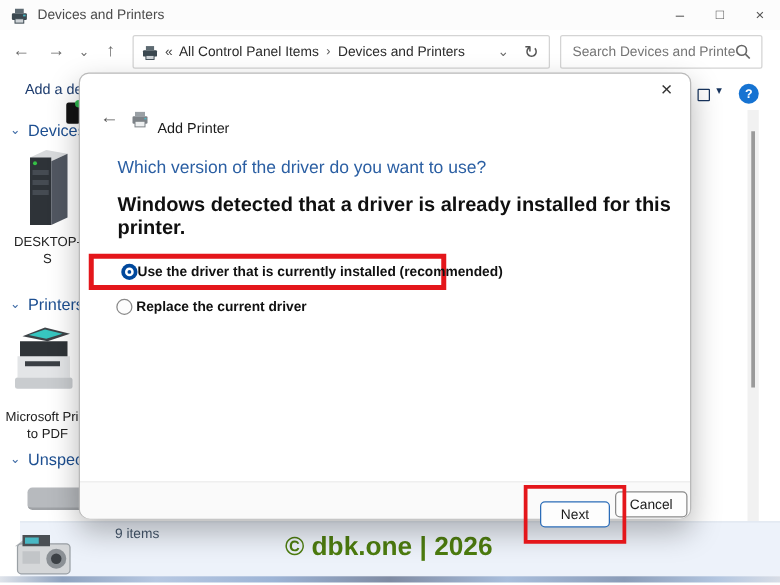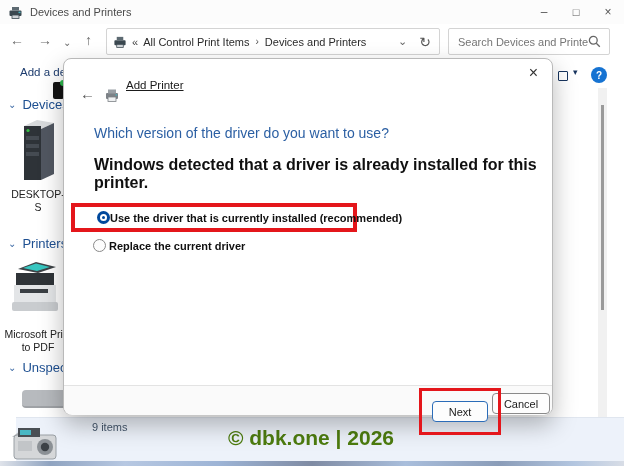--- a/index.html
+++ b/index.html
@@ -76,21 +76,21 @@
     background:linear-gradient(90deg,#dfe3ea 0%,#8fa3c0 8%,#b7c8e2 20%,#9db4d6 35%,
       #7f8ba3 50%,#a9bedc 65%,#8a9cb8 80%,#b3c6e0 92%,#d8dde6 100%); }
 
   
   .dialog { position:absolute; left:63px; top:58px; width:490px; height:357px;
     background:#fff; border:1px solid #b9b9b9; border-radius:8px;
     box-shadow:0 10px 24px rgba(0,0,0,.28); z-index:5; }
   .dlg-close { position:absolute; right:14px; top:5px; font-size:16px; color:#333; line-height:18px; }
   .dlg-back { position:absolute; left:16px; top:26px; font-size:15px; color:#555; }
   .dlg-printer-icon { position:absolute; left:40px; top:28px; }
-  .dlg-title { position:absolute; left:62px; top:20px; font-size:11.5px; color:#1b1b1b;text-decoration:underline; }
+  .dlg-title { position:absolute; left:62px; top:38px; font-size:11.5px; color:#1b1b1b; }
   .dlg-heading { position:absolute; left:30px; top:66px; font-size:14px; color:#2b5fa3; }
   .dlg-desc { position:absolute; left:30px; top:97px; font-size:16px; font-weight:700; color:#101010; }
 
   .opt-box { position:absolute; left:7px; top:144px; width:286px; height:29px;
     border:4px solid #e4161b; display:flex; align-items:center; padding-left:22px; gap:0; }
   .opt2-row { position:absolute; left:29px; top:180px; display:flex; align-items:center; gap:3px; }
   .opt-label { font-size:11px; font-weight:600; color:#101010; white-space:nowrap; }
   .radio-sel { width:13px; height:13px; border-radius:50%; background:#00489c; flex:none;
     display:flex; align-items:center; justify-content:center; }
   .radio-sel .mid { width:7px; height:7px; border-radius:50%; background:#fff;
@@ -132,21 +132,21 @@
   <span class="nav-glyph" style="left:63px;font-size:10px;top:10px">⌄</span>
   <span class="nav-glyph" style="left:85px">↑</span>
 
   <div class="addressbox">
     <svg class="crumb-icon" viewBox="0 0 15 15">
       <rect x="1.5" y="5.5" width="12" height="5.5" rx="1" fill="#3b4850"></rect>
       <rect x="4" y="2" width="7" height="3.5" fill="#5d6a72"></rect>
       <rect x="4" y="10" width="7" height="3.5" fill="#cfd4d8" stroke="#3b4850" stroke-width="0.8"></rect>
     </svg>
     <span class="crumb-chevrons">«</span>
-    <span class="crumb-seg">All Control Print Items</span>
+    <span class="crumb-seg">All Control Panel Items</span>
     <span class="crumb-sep">›</span>
     <span class="crumb-seg">Devices and Printers</span>
     <div class="address-right">
       <span class="addr-drop">⌄</span>
       <span class="addr-refresh">↻</span>
     </div>
   </div>
 
   <div class="searchbox">
     <input placeholder="Search Devices and Printers" style="">

